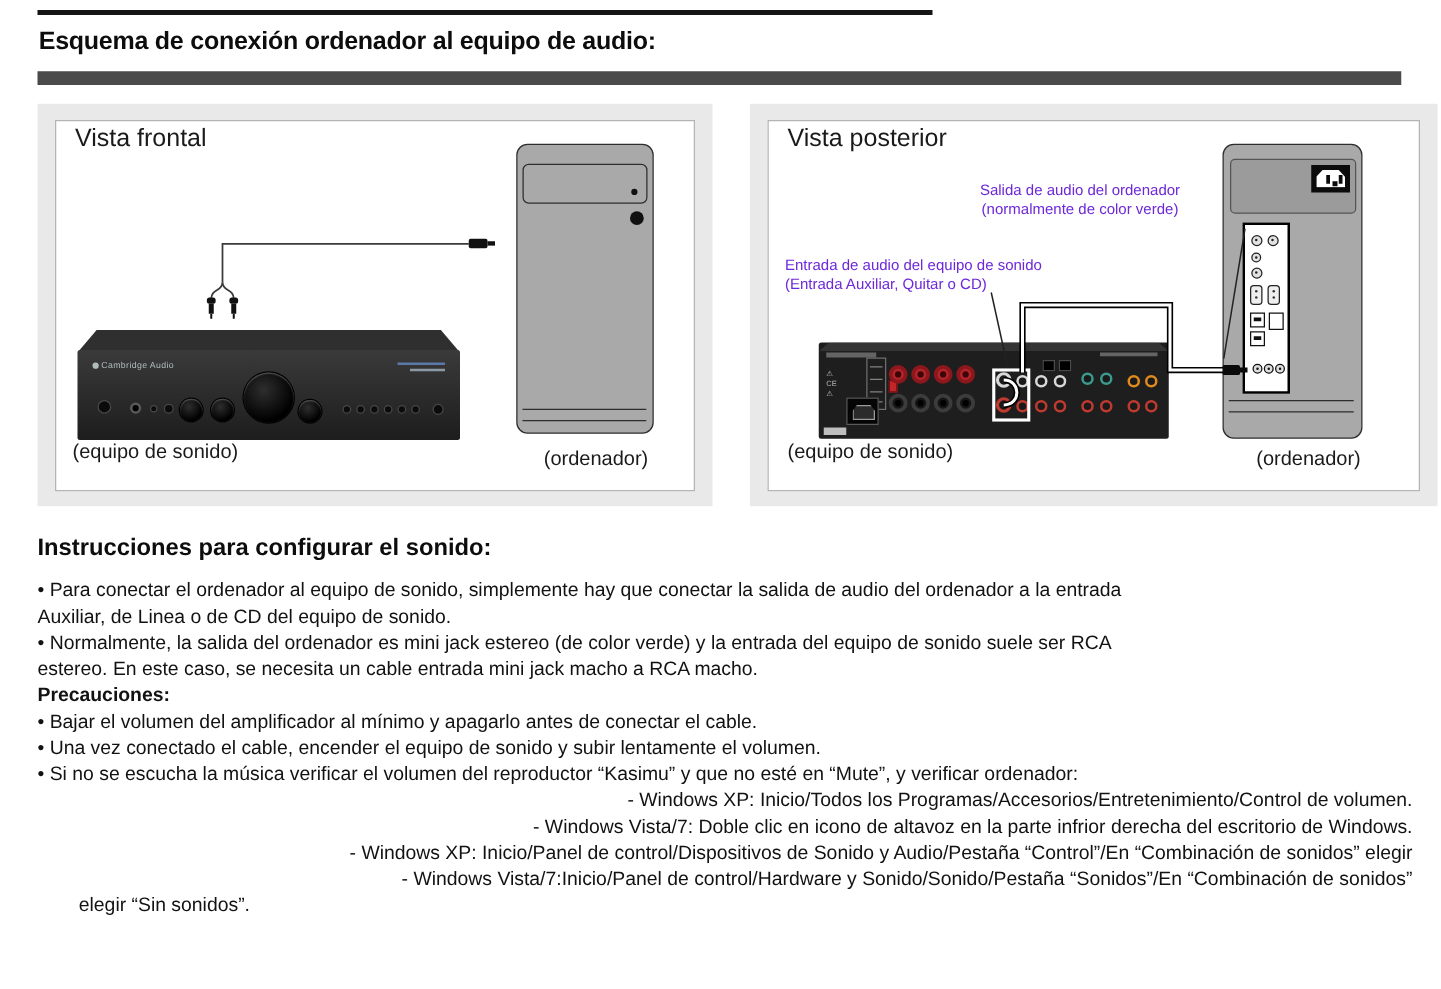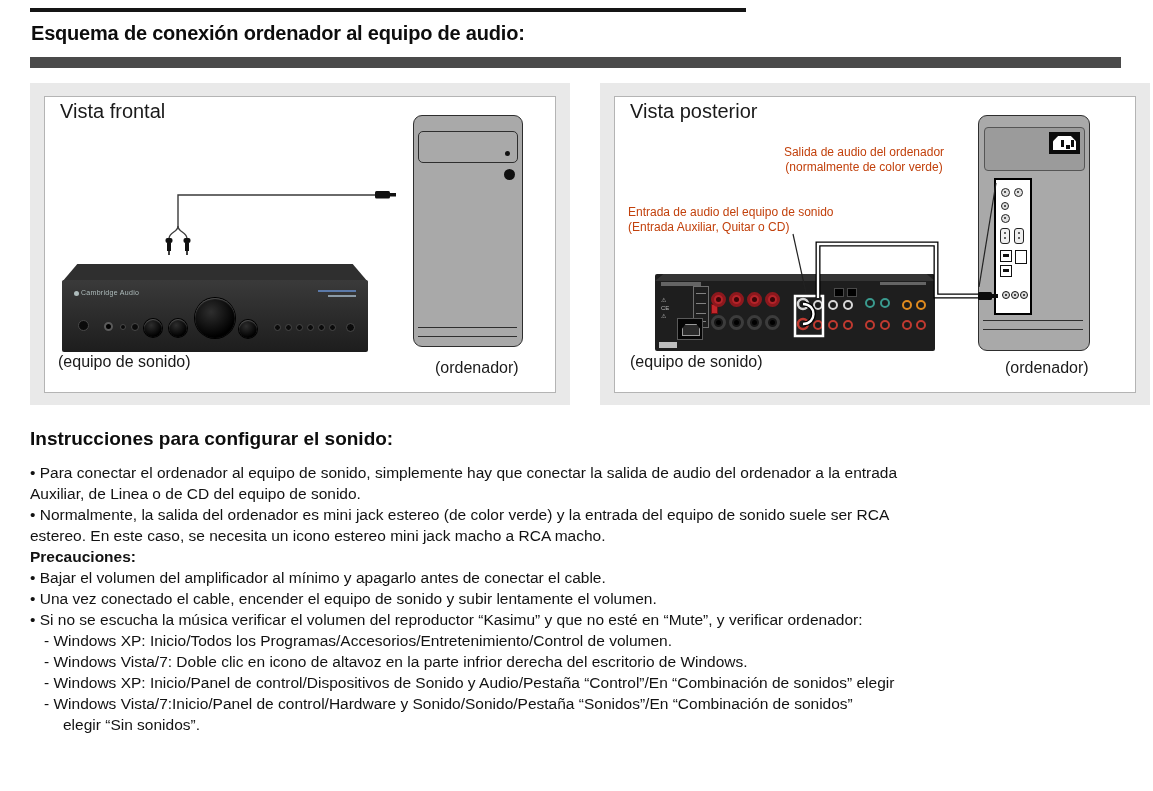--- a/index.html
+++ b/index.html
@@ -12,21 +12,21 @@
              letter-spacing:-0.2px;color:#0d0d0d;margin:0;}
   .header-bar{position:absolute;left:30px;top:57px;width:1091px;height:11px;background:#4a4a4a;}
 
   
   .panel{position:absolute;top:83px;height:322px;background:#e9e9e9;}
   .panel-front{left:30px;width:540px;}
   .panel-rear{left:600px;width:550px;}
   .panel .inner{position:absolute;left:14px;right:14px;top:13px;bottom:12px;background:#fff;border:1px solid #b4b4b4;}
   .panel-title{position:absolute;left:30px;top:17px;font-size:20px;color:#1a1a1a;}
   .eq-label{position:absolute;font-size:16px;color:#1a1a1a;}
-  .callout{position:absolute;font-size:12px;line-height:15px;color:#c2410c;}
+  .callout{position:absolute;font-size:12px;line-height:15px;color:#6d28d9;}
   .overlay{position:absolute;left:0;top:0;pointer-events:none;}
 
   
   .tower{position:absolute;background:#a9a9a9;border:1.5px solid #2e2e2e;border-radius:9px;box-sizing:border-box;}
   .tower-front{left:383px;top:32px;width:110px;height:232px;}
   .tower-rear{left:378px;top:32px;width:112px;height:236px;}
   .bay{position:absolute;left:4px;top:15px;width:98px;height:30px;border:1px solid #2e2e2e;border-radius:5px;}
   .bay-dot{position:absolute;left:91px;top:35px;width:5px;height:5px;border-radius:50%;background:#111;}
   .pwr-btn{position:absolute;left:90px;top:53px;width:11px;height:11px;border-radius:50%;background:#111;}
   .vent{position:absolute;left:4px;height:0;border-top:1px solid #2e2e2e;width:99px;}
@@ -83,21 +83,21 @@
   .rca.red{border-color:#c03a30;}
   .rca.teal{border-color:#3a9a8e;}
   .rca.orange{border-color:#e08a1e;}
   .optical{position:absolute;width:10px;height:9px;background:#000;border:1px solid #4a4a4a;box-sizing:border-box;}
 
   
   .instructions{position:absolute;left:30px;top:428px;width:1100px;}
   .instructions h2{margin:0 0 12px 0;font-size:19px;font-weight:bold;color:#0d0d0d;}
   .line{font-size:15.5px;line-height:21px;color:#121212;white-space:nowrap;}
   .line.bold{font-weight:bold;}
-  .line.sub{padding-left:14px;}
+  .line.sub{padding-left:14px;text-align:right;}
   .line.sub2{padding-left:33px;}
 </style>
 </head>
 <body>
 
 <div class="page">
 
   <div class="top-rule"></div>
   <h1 class="doc-title">Esquema de conexión ordenador al equipo de audio:</h1>
   <div class="header-bar"></div>
@@ -291,21 +291,21 @@
 
     <div class="eq-label" style="left:30px;top:270px;">(equipo de sonido)</div>
     <div class="eq-label" style="left:405px;top:276px;">(ordenador)</div>
   </section>
 
   <div class="instructions">
     <h2>Instrucciones para configurar el sonido:</h2>
     <div class="line">• Para conectar el ordenador al equipo de sonido, simplemente hay que conectar la salida de audio del ordenador a la entrada</div>
     <div class="line">Auxiliar, de Linea o de CD del equipo de sonido.</div>
     <div class="line">• Normalmente, la salida del ordenador es mini jack estereo (de color verde) y la entrada del equipo de sonido suele ser RCA</div>
-    <div class="line">estereo. En este caso, se necesita un icono estereo mini jack macho a RCA macho.</div>
+    <div class="line">estereo. En este caso, se necesita un cable entrada mini jack macho a RCA macho.</div>
     <div class="line bold">Precauciones:</div>
     <div class="line">• Bajar el volumen del amplificador al mínimo y apagarlo antes de conectar el cable.</div>
     <div class="line">• Una vez conectado el cable, encender el equipo de sonido y subir lentamente el volumen.</div>
     <div class="line">• Si no se escucha la música verificar el volumen del reproductor “Kasimu” y que no esté en “Mute”, y verificar ordenador:</div>
     <div class="line sub">- Windows XP: Inicio/Todos los Programas/Accesorios/Entretenimiento/Control de volumen.</div>
     <div class="line sub">- Windows Vista/7: Doble clic en icono de altavoz en la parte infrior derecha del escritorio de Windows.</div>
     <div class="line sub">- Windows XP: Inicio/Panel de control/Dispositivos de Sonido y Audio/Pestaña “Control”/En “Combinación de sonidos” elegir</div>
     <div class="line sub">- Windows Vista/7:Inicio/Panel de control/Hardware y Sonido/Sonido/Pestaña “Sonidos”/En “Combinación de sonidos”</div>
     <div class="line sub2">elegir “Sin sonidos”.</div>
   </div>

